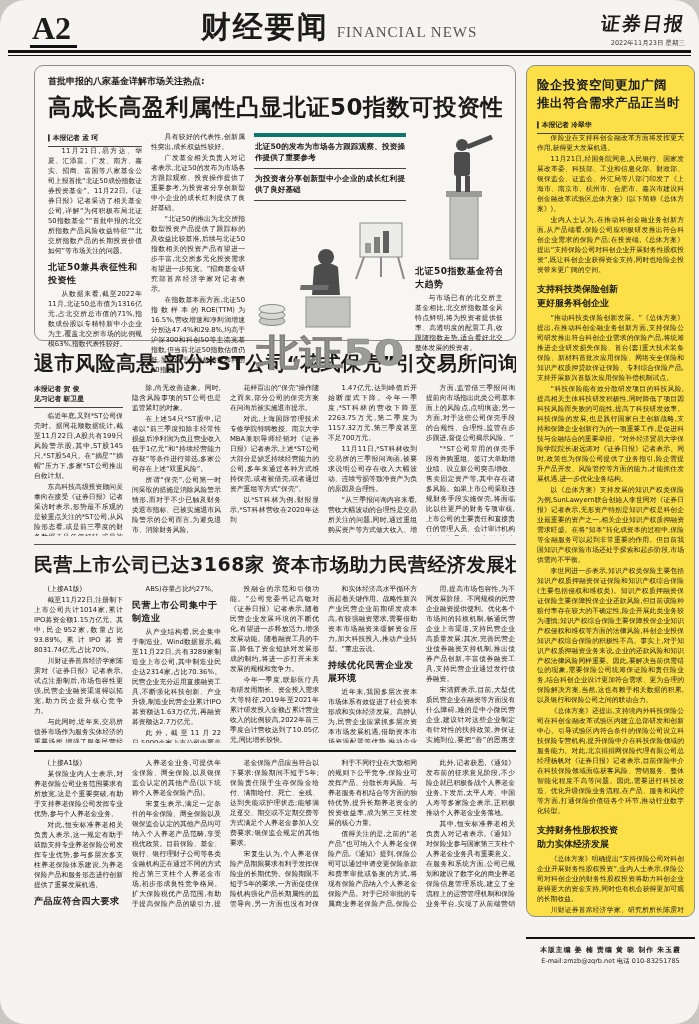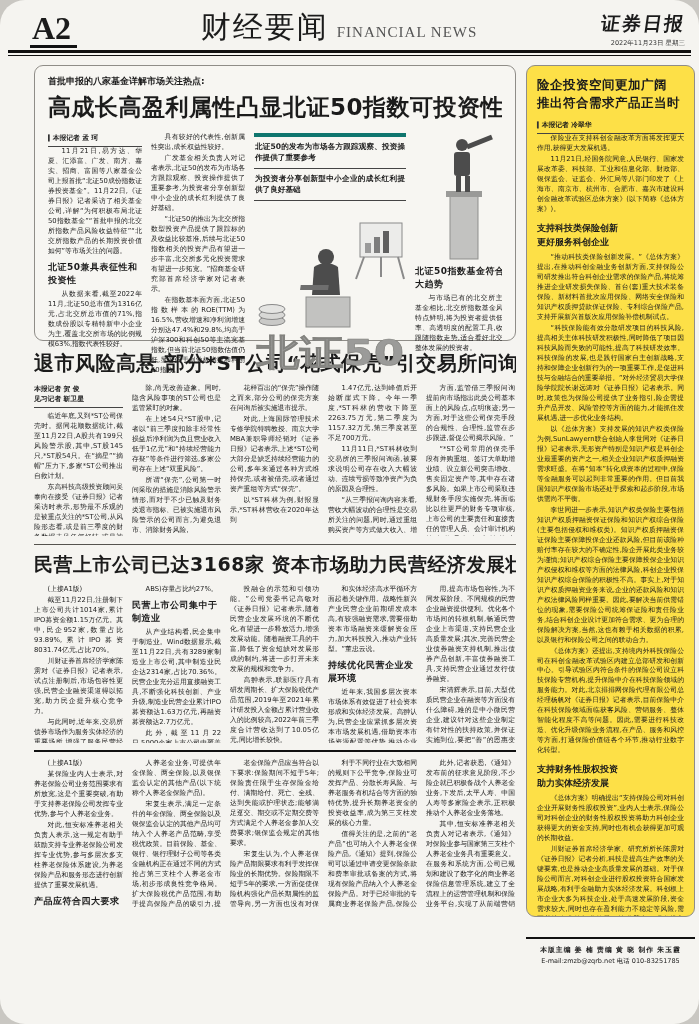--- a/index.html
+++ b/index.html
@@ -4,21 +4,21 @@
 <style>
   html,body{margin:0;padding:0;background:#c9c7c2;}
   .page{width:699px;height:1024px;margin:0 auto;background:#f5f4f0;color:#1b1b1b;
         font-family:"DejaVu Sans",sans-serif;position:relative;overflow:hidden;box-sizing:border-box;border-radius:25px;}
   
   header{display:flex;align-items:flex-end;justify-content:space-between;
          padding:10px 14px 2px 30px;height:50px;box-sizing:border-box;}
   .page-no{font-family:"Liberation Serif",serif;font-weight:bold;font-size:32px;line-height:0.9;
            border-bottom:3px solid #111;padding:0 6px 2px 2px;}
   .section-wrap{display:flex;align-items:baseline;gap:8px;}
-  .section-cn{font-size:30px;font-weight:normal;letter-spacing:2px;}
+  .section-cn{font-size:30px;font-weight:bold;letter-spacing:2px;}
   .section-en{font-family:"Liberation Serif",serif;font-size:15px;color:#555;letter-spacing:1px;}
   .masthead-right{text-align:right;}
   .paper-name{font-family:"Liberation Serif",serif;font-weight:bold;font-size:19px;
               transform:skewX(-8deg);letter-spacing:2px;}
   .paper-date{font-size:6.5px;color:#333;margin-top:2px;}
   .header-rule{margin:0 8px;border-top:3px solid #111;border-bottom:1px solid #111;height:2px;}
   
   .content{display:flex;gap:10px;padding:9px 6px 0 34px;box-sizing:border-box;}
   .main-col{width:482px;flex:none;}
   .rail{width:169px;flex:none;}
@@ -215,21 +215,21 @@
                 <p class="para">ABS)存量占比约27%。</p>
               </div>
             <h4 class="subhead">民营上市公司集中于制造业</h4>
             <div>
                 <p class="para">从产业结构看,民企集中于制造业。Wind数据显示,截至11月22日,共有3289家制造业上市公司,其中制造业民企达2314家,占比70.36%。民营企业充分运用直接融资工具,不断强化科技创新、产业升级,制造业民营企业累计IPO募资额达1.63万亿元,再融资募资额达2.7万亿元。</p>
                 <p class="para">此外,截至11月22日,5000余家上市公司中覆盖了1025家战略性新兴产业公司,其中民企940家,占比83.9%,累计IPO融资额2.64万亿元。</p>
               </div>
           </div>
           <div class="col">
               <p class="para">投融合的示范和引领功能。”公司党委书记高敏对《证券日报》记者表示,随着民营企业发展环境的不断优化,有望进一步释放活力,增强发展动能。随着融资工具的丰富,降低了资金短缺对发展形成的制约,将进一步打开未来发展的规模和竞争力。</p>
-              <p class="para">高翀表示,联影医疗具有研发周期长、扩大保险税优产品范围,2019年至2021年累计研发投入金额占累计营业收入的比例较高,2022年前三季度合计营收达到了10.05亿元,同比增长较快。</p>
+              <p class="para">今年一季度,联影医疗具有研发周期长、资金投入需求大等特征,2019年至2021年累计研发投入金额占累计营业收入的比例较高,2022年前三季度合计营收达到了10.05亿元,同比增长较快。</p>
             </div>
           <div class="col">
             <div>
                 <p class="para">和实体经济高水平循环方面起着关键作用。战略性新兴产业民营企业前期研发成本高,有较强融资需求,需要借助资本市场融资来缓解资金压力,加大科技投入,推动产业转型。”董忠云说。</p>
               </div>
             <h4 class="subhead">持续优化民营企业发展环境</h4>
             <div>
                 <p class="para">近年来,我国多层次资本市场体系有效促进了社会资本形成和实体经济发展。高翀认为,民营企业应紧抓多层次资本市场发展机遇,借助资本市场资源配置等优势,推动企业转型升级,加快创新驱动发展。</p>
               </div>
           </div>
@@ -273,20 +273,21 @@
     </div>
 
     <aside class="rail">
       <div class="rail-box">
         <h3>险企投资空间更加广阔
 推出符合需求产品正当时</h3>
         <div class="byline">本报记者 冷翠华</div>
         <div>
             <p class="para">保险业在支持科创金融改革方面将发挥更大作用,获得更大发展机遇。</p>
             <p class="para">11月21日,经国务院同意,人民银行、国家发展改革委、科技部、工业和信息化部、财政部、银保监会、证监会、外汇局等八部门印发了《上海市、南京市、杭州市、合肥市、嘉兴市建设科创金融改革试验区总体方案》(以下简称《总体方案》)。</p>
+            <p class="para">业内人士认为,在推动科创金融业务创新方面,从产品端看,保险公司应积极研发推出符合科创企业需求的保险产品;在投资端,《总体方案》提出“支持保险公司对科创企业开展财务性股权投资”,既让科创企业获得资金支持,同时也给险企投资带来更广阔的空间。</p>
           </div>
         <h4 class="rail-sub">支持科技类保险创新
 更好服务科创企业</h4>
         <div>
             <p class="para">“推动科技类保险创新发展。”《总体方案》提出,在推动科创金融业务创新方面,支持保险公司研发推出符合科创企业需求的保险产品,将统筹推进企业研发损失保险、首台(套)重大技术装备保险、新材料首批次应用保险、网络安全保险和知识产权质押贷款保证保险、专利综合保险产品,支持开展新兴首版次应用保险补偿机制试点。</p>
             <p class="para">“科技保险能有效分散研发项目的科技风险,提高相关主体科技研发积极性,同时降低了项目因科技风险而失败的可能性,提高了科技研发效率。科技保险的发展,也是践行国家自主创新战略,支持和保障企业创新行为的一项重要工作,是促进科技与金融结合的重要举措。”对外经济贸易大学保险学院院长谢远涛对《证券日报》记者表示。同时,政策也为保险公司提供了业务指引,险企需提升产品开发、风险管控等方面的能力,才能抓住发展机遇,进一步优化业务结构。</p>
             <p class="para">以《总体方案》支持发展的知识产权类保险为例,SunLawyern联合创始人李世同对《证券日报》记者表示,无形资产特别是知识产权是科创企业最重要的资产之一,相关企业知识产权质押融资需求旺盛。在将“知本”转化成资本的过程中,保险等金融服务可以起到非常重要的作用。但目前我国知识产权保险市场还处于探索和起步阶段,市场供需尚不平衡。</p>
             <p class="para">李世同进一步表示,知识产权类保险主要包括知识产权质押融资保证保险和知识产权综合保险(主要包括侵权和维权类)。知识产权质押融资保证保险主要保障投保企业还款风险,但目前该险种赔付率存在较大的不确定性,险企开展此类业务较为谨慎;知识产权综合保险主要保障投保企业知识产权侵权和维权等方面的法律风险,科创企业投保知识产权综合保险的积极性不高。事实上,对于知识产权质押融资业务来说,企业的还款风险和知识产权法律风险同样重要。因此,要解决当前供需错位的现象,需要保险公司统筹保证险和责任险业务,结合科创企业设计更加符合需求、更为合理的保险解决方案,当然,这也有赖于相关数据的积累,以及银行和保险公司之间的联动合力。</p>
             <p class="para">《总体方案》还提出,支持境内外科技保险公司在科创金融改革试验区内建立总部研发和创新中心。引导试验区内符合条件的保险公司设立科技保险专营机构,提升保险中介在科技保险领域的服务能力。对此,北京排排网保险代理有限公司总经理杨帆对《证券日报》记者表示,目前保险中介在科技保险领域面临获客风险、营销服务、整体智能化程度不高等问题。因此,需要进行科技改造、优化升级保险业务流程,在产品、服务和风控等方面,打通保险价值链各个环节,推动行业数字化转型。</p>
           </div>

